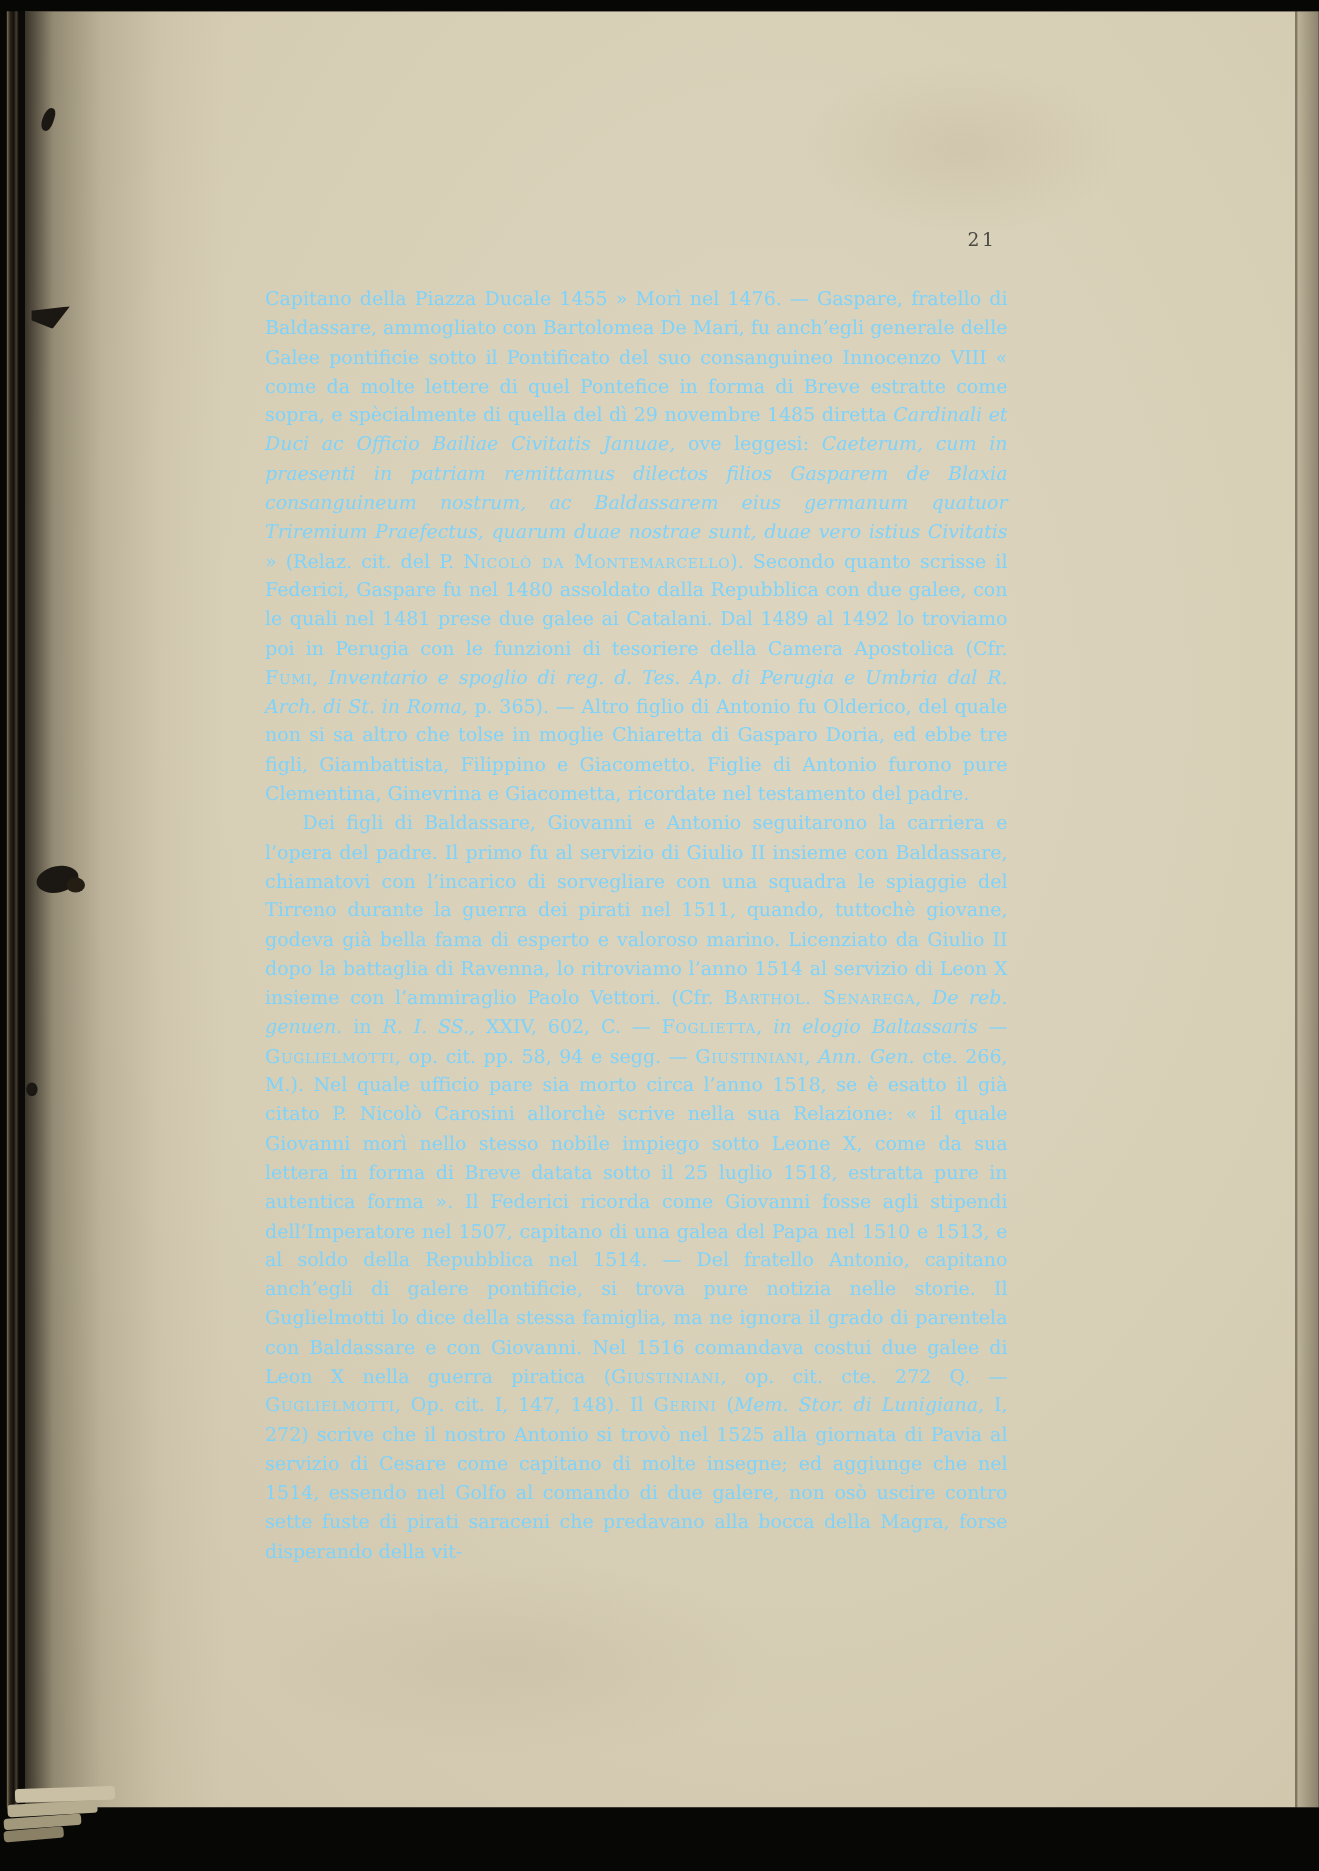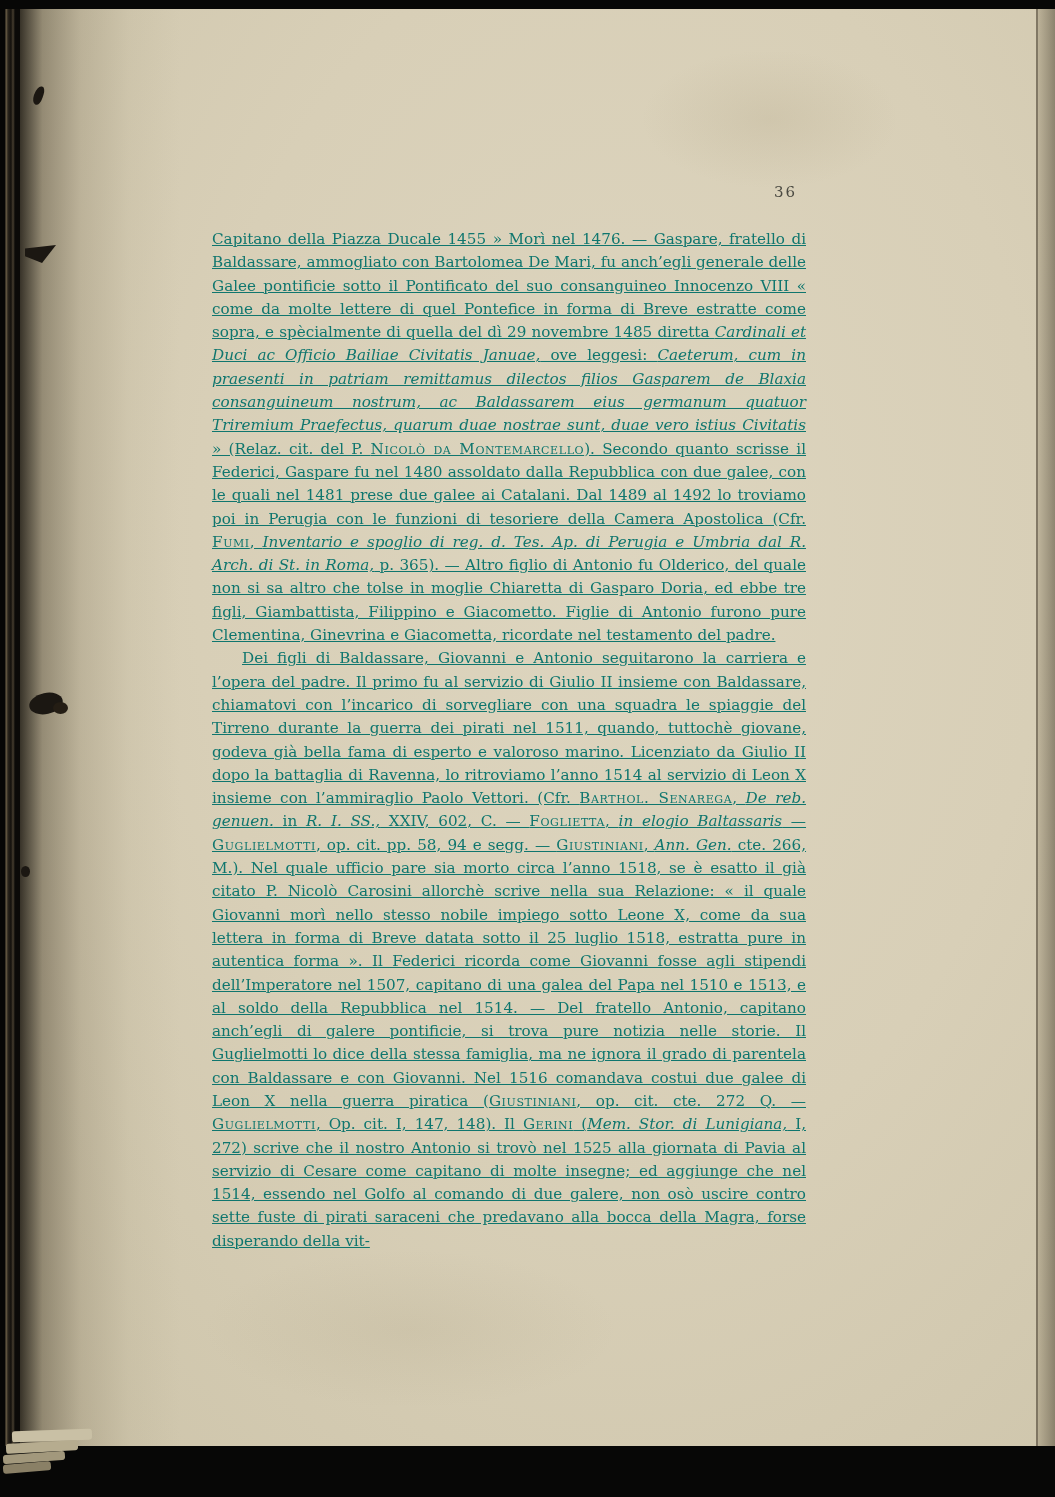--- a/index.html
+++ b/index.html
@@ -72,21 +72,21 @@
   .edge-4 { left: 0;   top: 33px; width: 48px; height: 9px;  background: #8a8066; transform: rotate(-5deg); }
 
   
   .page-number {
     position: absolute; left: 774px; top: 183px;
     font-size: 15px; letter-spacing: 2px; color: #4b4a42;
   }
   .text-block {
     position: absolute; left: 212px; top: 228px; width: 594px;
     font-size: 15.2px; line-height: 23.3px;
-    color: #0f766e; text-align: justify; text-decoration: underline;
+    color: #7dd3fc; text-align: justify;
   }
   .text-block p { margin: 0; }
   .text-block p.indent { text-indent: 30px; }
   .it { font-style: italic; }
   .sc { font-variant: small-caps; letter-spacing: 0.6px; }
 </style>
 </head>
 <body>
 
 <div>
@@ -111,20 +111,20 @@
   <div class="mark mark-3b"></div>
   <div class="mark mark-4"></div>
 
   <div class="edge-stack">
     <div class="edge edge-1"></div>
     <div class="edge edge-2"></div>
     <div class="edge edge-3"></div>
     <div class="edge edge-4"></div>
   </div>
 
-  <div class="page-number">36</div>
+  <div class="page-number">21</div>
 
   <div class="text-block">
       <p><span>Capitano della Piazza Ducale 1455 » Morì nel 1476. — Gaspare, fratello di Baldassare, ammogliato con Bartolomea De Mari, fu anch’egli generale delle Galee pontificie sotto il Pontificato del suo consanguineo Innocenzo VIII « come da molte lettere di quel Pontefice in forma di Breve estratte come sopra, e spècialmente di quella del dì 29 novembre 1485 diretta </span><span class="it">Cardinali et Duci ac Officio Bailiae Civitatis Januae,</span><span> ove leggesi: </span><span class="it">Caeterum, cum in praesenti in patriam remittamus dilectos filios Gasparem de Blaxia consanguineum nostrum, ac Baldassarem eius germanum quatuor Triremium Praefectus, quarum duae nostrae sunt, duae vero istius Civitatis</span><span> » (Relaz. cit. del P. </span><span class="sc">Nicolò da Montemarcello</span><span>). Secondo quanto scrisse il Federici, Gaspare fu nel 1480 assoldato dalla Repubblica con due galee, con le quali nel 1481 prese due galee ai Catalani. Dal 1489 al 1492 lo troviamo poi in Perugia con le funzioni di tesoriere della Camera Apostolica (Cfr. </span><span class="sc">Fumi</span><span>, </span><span class="it">Inventario e spoglio di reg. d. Tes. Ap. di Perugia e Umbria dal R. Arch. di St. in Roma,</span><span> p. 365). — Altro figlio di Antonio fu Olderico, del quale non si sa altro che tolse in moglie Chiaretta di Gasparo Doria, ed ebbe tre figli, Giambattista, Filippino e Giacometto. Figlie di Antonio furono pure Clementina, Ginevrina e Giacometta, ricordate nel testamento del padre.</span></p>
       <p class="indent"><span>Dei figli di Baldassare, Giovanni e Antonio seguitarono la carriera e l’opera del padre. Il primo fu al servizio di Giulio II insieme con Baldassare, chiamatovi con l’incarico di sorvegliare con una squadra le spiaggie del Tirreno durante la guerra dei pirati nel 1511, quando, tuttochè giovane, godeva già bella fama di esperto e valoroso marino. Licenziato da Giulio II dopo la battaglia di Ravenna, lo ritroviamo l’anno 1514 al servizio di Leon X insieme con l’ammiraglio Paolo Vettori. (Cfr. </span><span class="sc">Barthol. Senarega</span><span>, </span><span class="it">De reb. genuen.</span><span> in </span><span class="it">R. I. SS.,</span><span> XXIV, 602, C. — </span><span class="sc">Foglietta</span><span>, </span><span class="it">in elogio Baltassaris</span><span> — </span><span class="sc">Guglielmotti</span><span>, op. cit. pp. 58, 94 e segg. — </span><span class="sc">Giustiniani</span><span>, </span><span class="it">Ann. Gen.</span><span> cte. 266, M.). Nel quale ufficio pare sia morto circa l’anno 1518, se è esatto il già citato P. Nicolò Carosini allorchè scrive nella sua Relazione: « il quale Giovanni morì nello stesso nobile impiego sotto Leone X, come da sua lettera in forma di Breve datata sotto il 25 luglio 1518, estratta pure in autentica forma ». Il Federici ricorda come Giovanni fosse agli stipendi dell’Imperatore nel 1507, capitano di una galea del Papa nel 1510 e 1513, e al soldo della Repubblica nel 1514. — Del fratello Antonio, capitano anch’egli di galere pontificie, si trova pure notizia nelle storie. Il Guglielmotti lo dice della stessa famiglia, ma ne ignora il grado di parentela con Baldassare e con Giovanni. Nel 1516 comandava costui due galee di Leon X nella guerra piratica (</span><span class="sc">Giustiniani</span><span>, op. cit. cte. 272 Q. — </span><span class="sc">Guglielmotti</span><span>, Op. cit. I, 147, 148). Il </span><span class="sc">Gerini</span><span> (</span><span class="it">Mem. Stor. di Lunigiana,</span><span> I, 272) scrive che il nostro Antonio si trovò nel 1525 alla giornata di Pavia al servizio di Cesare come capitano di molte insegne; ed aggiunge che nel 1514, essendo nel Golfo al comando di due galere, non osò uscire contro sette fuste di pirati saraceni che predavano alla bocca della Magra, forse disperando della vit-</span></p>
     </div>
 
 </div>
 
 </body></html>

